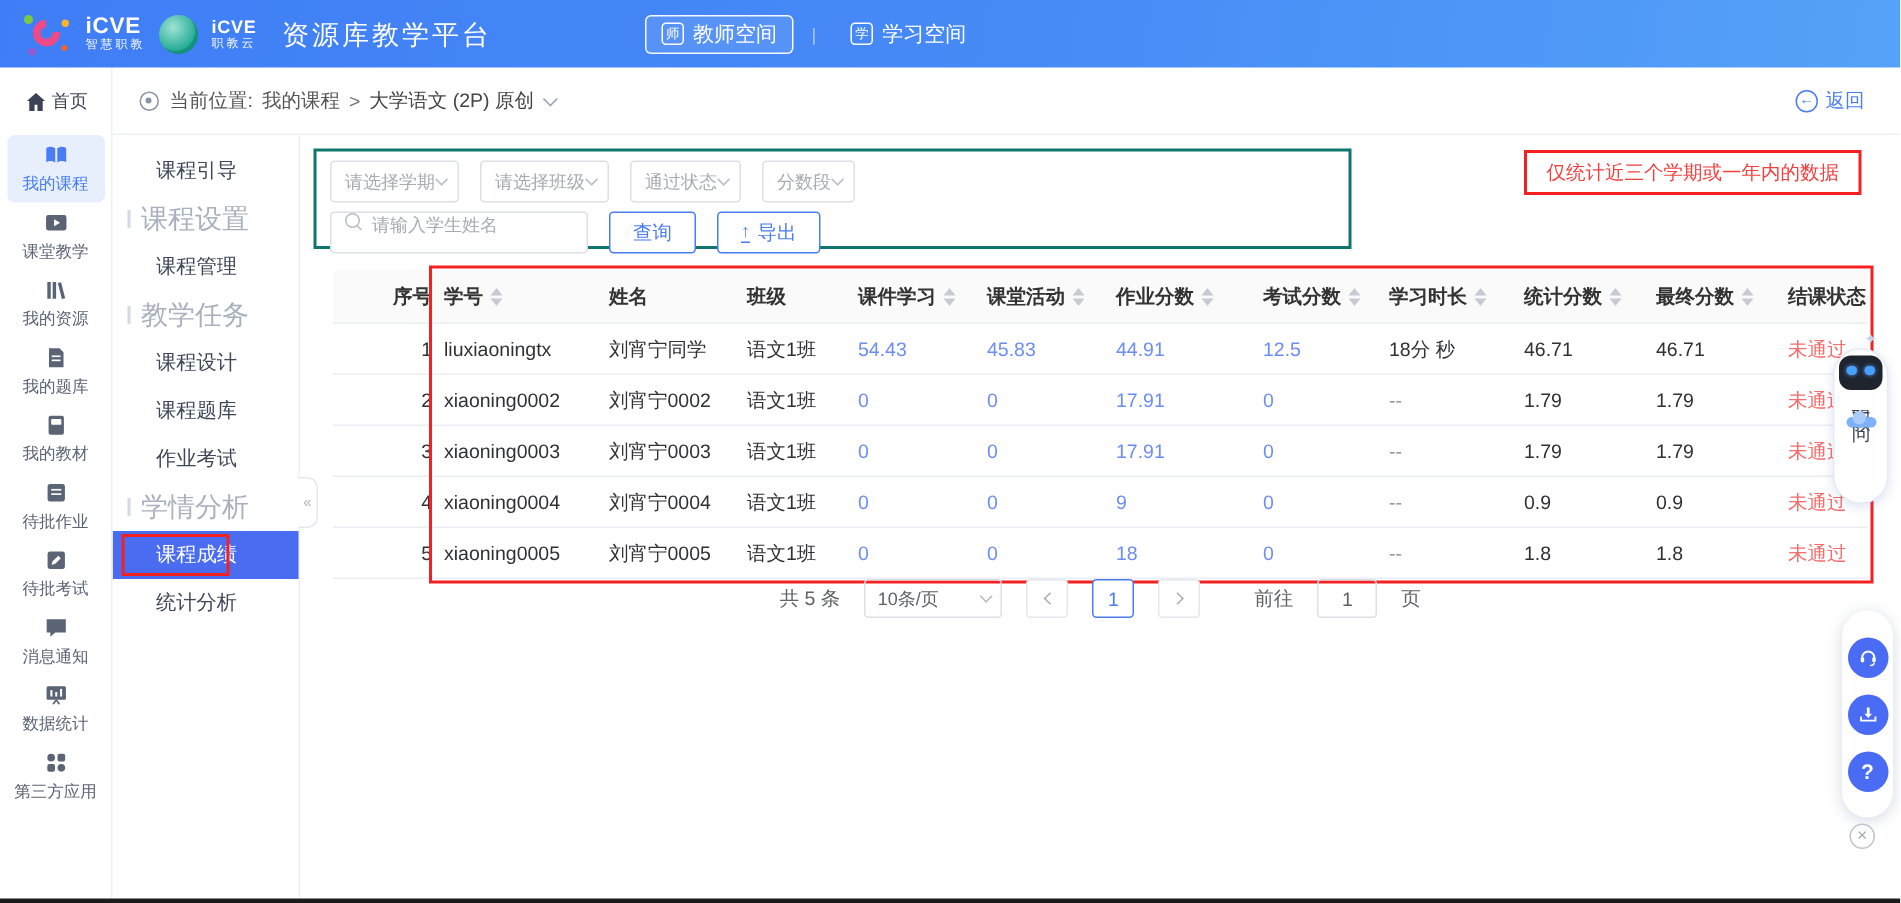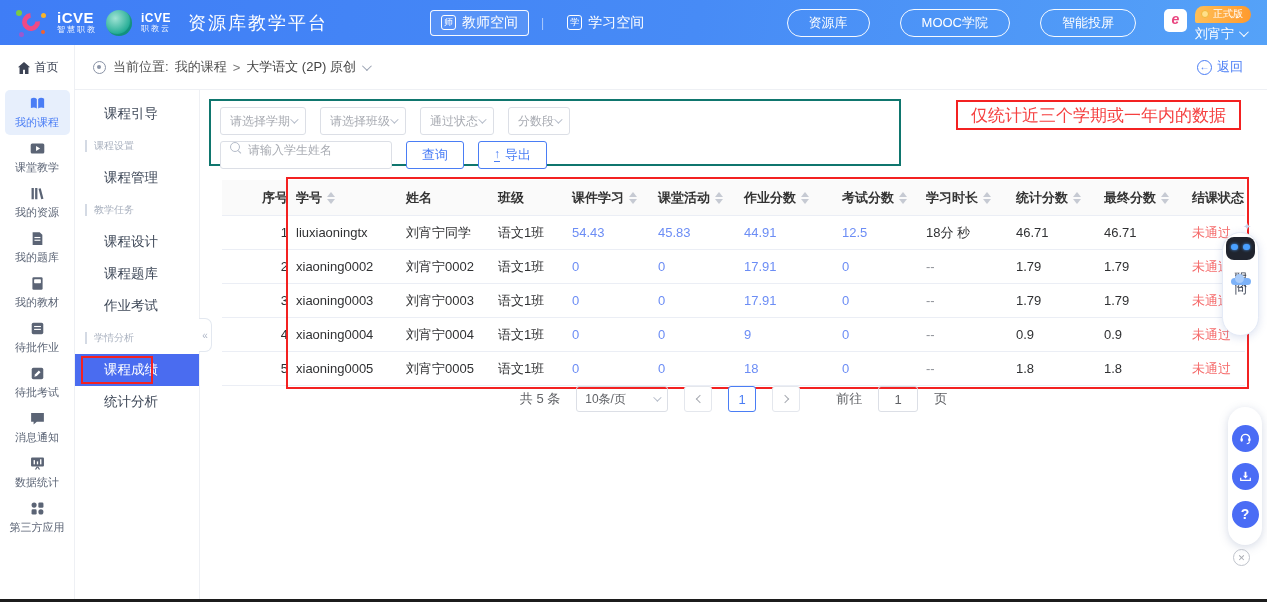--- a/index.html
+++ b/index.html
@@ -52,40 +52,40 @@
   
   .lsidebar{position:absolute;left:0;top:45px;bottom:0;width:75px;background:#fff;border-right:1px solid #eef0f4;z-index:6}
   .home-item{height:45px;display:flex;flex-direction:row;align-items:center;justify-content:center;gap:2px;color:#3c4354;font-size:12px;cursor:pointer}
   .litem{width:65px;height:45px;margin:0 auto;border-radius:5px;display:flex;flex-direction:column;align-items:center;justify-content:center;gap:3px;color:#5b6475;font-size:11px;cursor:pointer}
   .litem.active{background:#e7effc;color:#4a7df5}
   .licon{width:17px;height:17px;display:flex;align-items:center;justify-content:center}
 
   
   .csidebar{position:absolute;left:75px;top:90px;bottom:0;width:125px;background:#fff;border-right:1px solid #eef0f4;padding-top:8px;z-index:5}
   .citem{height:32px;line-height:32px;padding-left:29px;font-size:13.5px;color:#3d4757;position:relative;cursor:pointer;white-space:nowrap}
-  .citem.section{color:#a9b1bf;padding-left:19px;font-size:10px;cursor:default}
+  .citem.section{color:#a9b1bf;padding-left:19px;font-size:18px;cursor:default}
   .citem.section::before{content:"";position:absolute;left:10px;top:10px;width:2px;height:12px;background:#d4dae4}
   .citem.active{background:#4a6cf0;color:#fff}
   .citem.annotated::after{content:"";position:absolute;left:6px;top:2px;width:68px;bottom:2px;border:2px solid #f32121;pointer-events:none}
   .collapse-tab{position:absolute;left:199px;top:318px;width:13px;height:34px;background:#fff;border:1px solid #e3e8f0;border-left:none;border-radius:0 7px 7px 0;color:#aeb6c6;font-size:10px;display:flex;align-items:center;justify-content:center;cursor:pointer;z-index:7}
 
   
   .main{position:absolute;left:200px;top:90px;right:0;bottom:0;background:#fff}
   .filter-box{position:absolute;left:9px;top:9px;width:692px;height:67px;border:2px solid #0f766e;padding:6px 0 0 9px}
   .frow{display:flex;align-items:center;gap:14px}
   .frow + .frow{margin-top:6px}
   .sel{height:28px;border:1px solid #dcdfe6;border-radius:3px;background:#fff;display:flex;align-items:center;justify-content:space-between;padding:0 9px;color:#a8abb2;font-size:12px;cursor:pointer}
   .sel .chev{color:#b5bcc9;width:6px;height:6px}
   .name-input{width:172px;height:28px;border:1px solid #dcdfe6;border-radius:3px;display:flex;gap:6px;padding:0 9px;color:#a8abb2;font-size:12px;background:#fff}
   .mag{position:relative;width:12px;height:12px;flex:none}
   .mag::before{content:"";position:absolute;left:0;top:0;width:8px;height:8px;border:1.4px solid #b5bcc9;border-radius:50%}
   .mag::after{content:"";position:absolute;left:8px;top:8px;width:4px;height:1.4px;background:#b5bcc9;transform:rotate(45deg);transform-origin:left center}
   .btn{height:28px;border:1px solid #4a7df5;color:#4a7df5;background:#fff;border-radius:3px;font-size:13px;padding:0 15px;display:flex;align-items:center;gap:5px;cursor:pointer}
   .export-ic{font-size:12px;line-height:1;border-bottom:1.4px solid #4a7df5;padding-bottom:1px}
-  .note-box{position:absolute;right:26px;top:10px;height:30px;border:2px solid #f32121;color:#f53f3f;font-size:17px;display:flex;align-items:center;padding:0 13px;white-space:nowrap}
+  .note-box{position:absolute;right:26px;top:10px;height:30px;border:2px solid #f32121;color:#f53f3f;font-size:13px;display:flex;align-items:center;padding:0 13px;white-space:nowrap}
 
   
   .table-wrap{position:absolute;left:22px;top:90px;width:1023px}
   .trow{display:flex;align-items:center;height:34px;border-bottom:1px solid #ebeef5;font-size:13px;color:#303133}
   .thead-row{height:36px;background:#fafafa;font-weight:bold;color:#333}
   .c{padding-left:8px;white-space:nowrap;overflow:hidden;display:flex;align-items:center}
   .c0{width:66px;justify-content:flex-end;padding-left:0}
   .c1{width:110px}.c2{width:92px}.c3{width:74px}.c4{width:86px}.c5{width:86px}
   .c6{width:98px}.c7{width:84px}.c8{width:90px}.c9{width:88px}.c10{width:88px}.c11{width:61px}
   .blue{color:#6c8df5;cursor:pointer}
@@ -153,43 +153,20 @@
           <span class="space-ic">师</span>
           <span>教师空间</span>
         </div>
       <span class="spaces-div">|</span>
         <div class="space">
           <span class="space-ic">学</span>
           <span>学习空间</span>
         </div>
       </div>
 
-    <div class="header-right">
-      <div style="display:flex;gap:30px">
-
-          <div class="pill">资源库</div>
-
-          <div class="pill">MOOC学院</div>
-
-          <div class="pill">智能投屏</div>
-        </div>
-      <div class="user-block">
-        <div class="avatar">e</div>
-        <div class="user-col">
-          <span class="badge">
-              <span class="medal"></span>
-              <span>正式版</span>
-            </span>
-          <span class="user-name">
-              <span>刘宵宁</span>
-              <span class="chev"></span>
-            </span>
-        </div>
-      </div>
-    </div>
   </div>
 
   <div class="crumb-bar">
     <span class="loc-ic"></span>
     <span>当前位置:</span>
     <span style="margin-left:6px">我的课程</span>
     <span class="crumb-sep">&gt;</span>
     <span class="crumb-cur">
       <span>大学语文 (2P) 原创</span>
       <span class="chev"></span>

